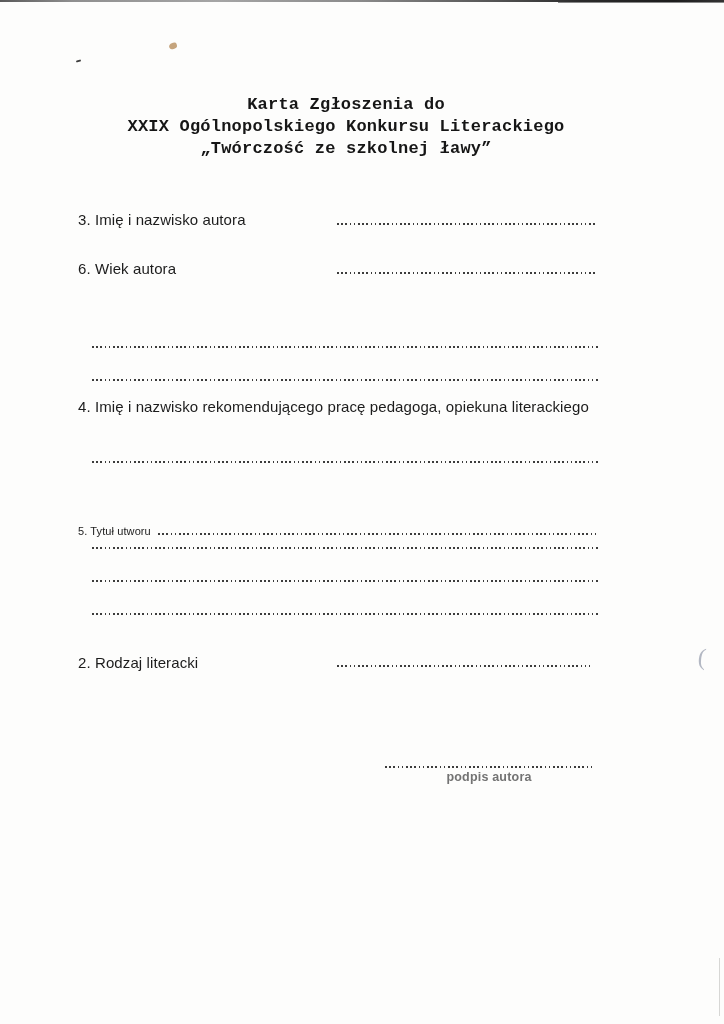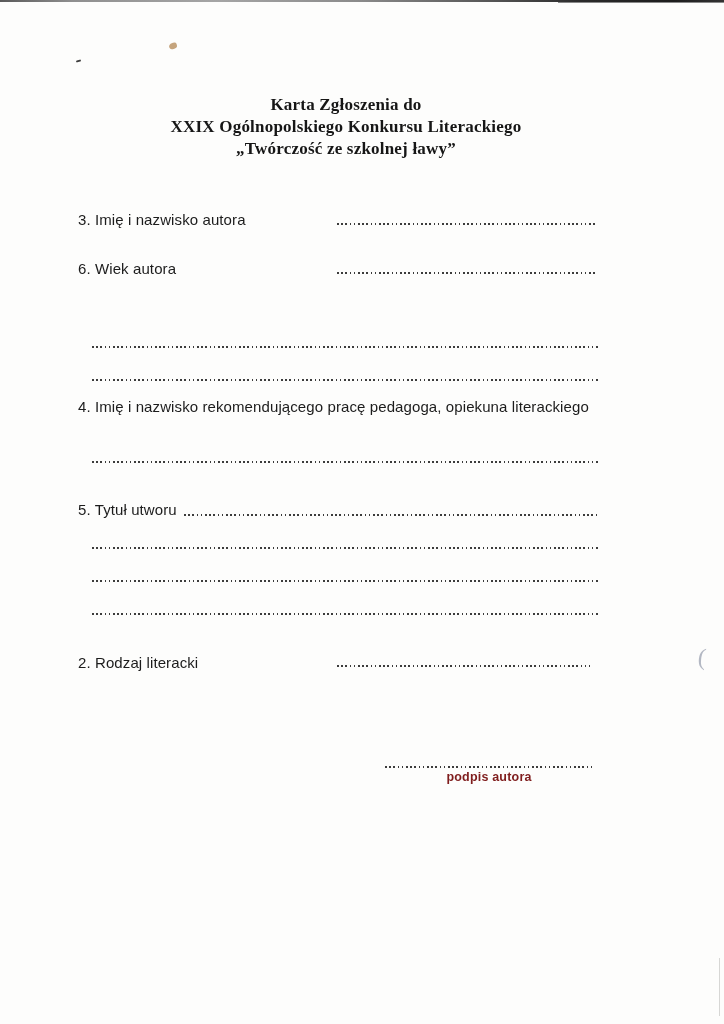--- a/index.html
+++ b/index.html
@@ -61,21 +61,21 @@
     right: 4px; bottom: 8px;
     width: 1px; height: 58px;
     background: #d7d7d5;
   }
   
   .title {
     position: absolute;
     left: 36px; top: 94px;
     width: 620px;
     text-align: center;
-    font-family: Liberation Serif, serif;
+    font-family: Liberation Mono, monospace;
     font-weight: 700;
     font-size: 17px;
     line-height: 22px;
     letter-spacing: .2px;
     color: #161616;
   }
   .label {
     position: absolute;
     left: 78px;
     font-size: 15px;
@@ -90,42 +90,43 @@
       #3c3c3c 0px, #3c3c3c 1.6px, transparent 1.6px, transparent 4.2px);
   }
   .row-flex {
     position: absolute;
     left: 78px;
     width: 521px;
     display: flex;
     align-items: baseline;
   }
   .row-flex .label-inline {
-    font-size: 15px;
+    font-size: 11px;
     letter-spacing: .1px;
     white-space: nowrap;
+    margin-top: 24px;
   }
   .dots-fill {
     flex: 1;
     height: 2px;
     margin-left: 7px;
     align-self: flex-end;
     margin-bottom: 2px;
     background-image: repeating-linear-gradient(to right,
       #3c3c3c 0px, #3c3c3c 1.6px, transparent 1.6px, transparent 4.2px);
   }
   .signature-caption {
     position: absolute;
     left: 385px; top: 770px;
     width: 208px;
     text-align: center;
     font-size: 12.5px;
     font-weight: 700;
     letter-spacing: .2px;
-    color: #7f1d1d;
+    color: #737373;
   }
 </style>
 </head>
 <body>
 
 <div class="page">
 
   <div class="scan-top-edge"></div>
   <div class="scan-top-edge-dark"></div>
   <div class="scan-speck-tan"></div>

